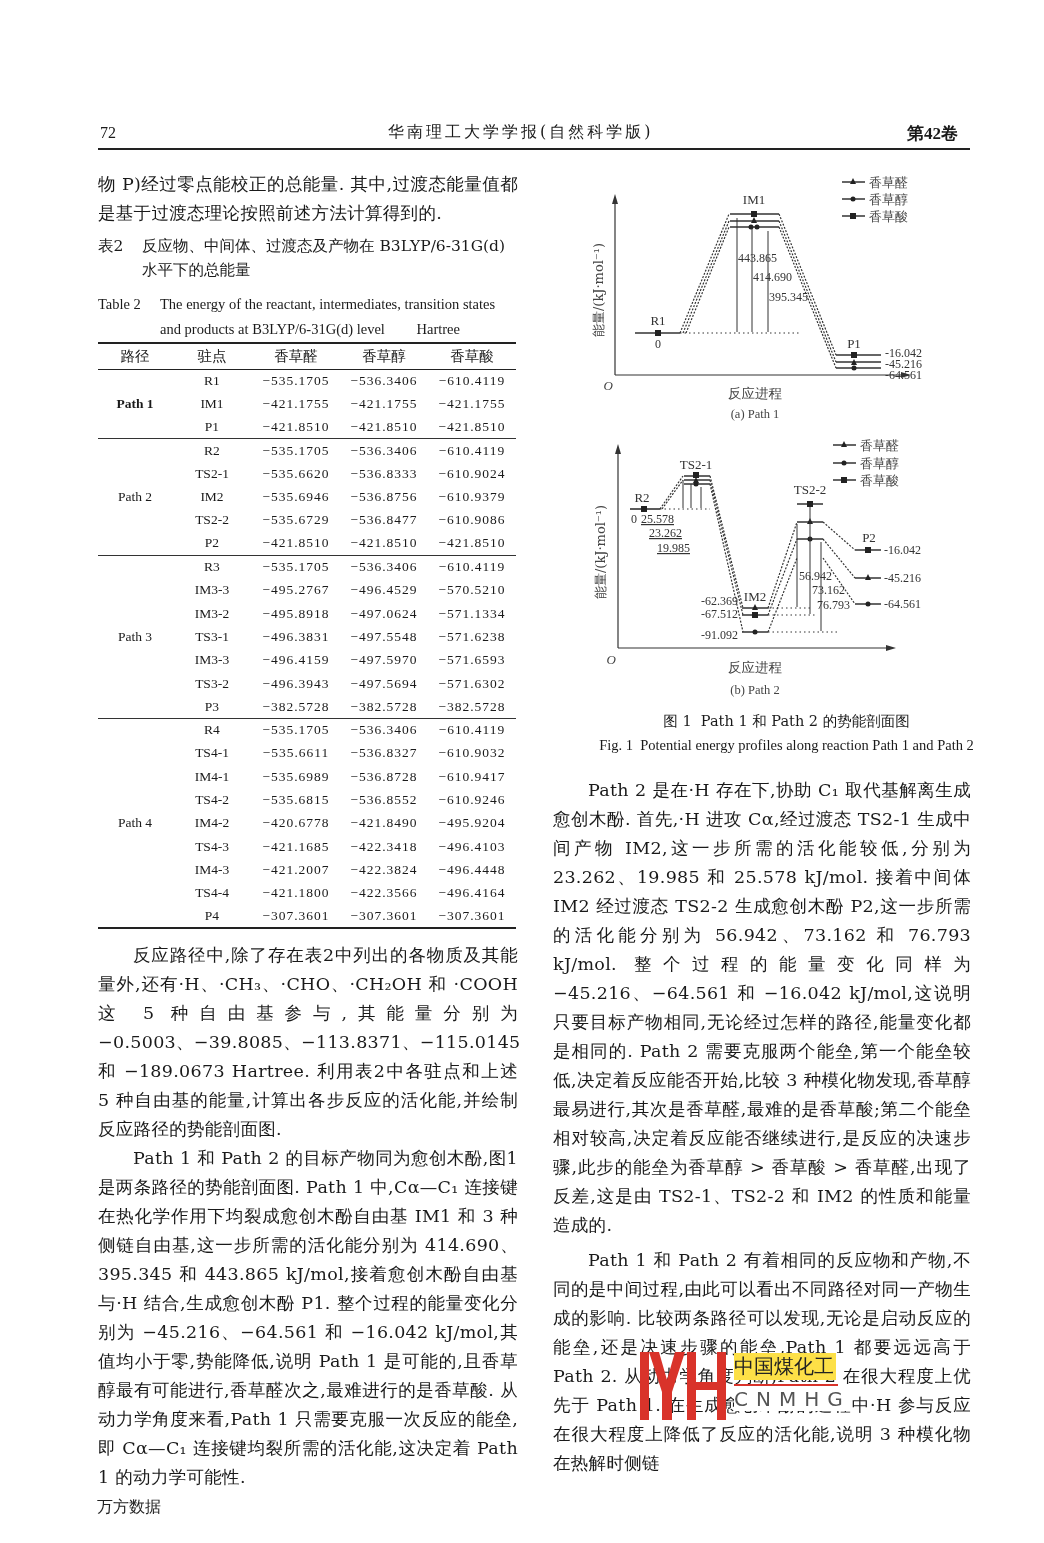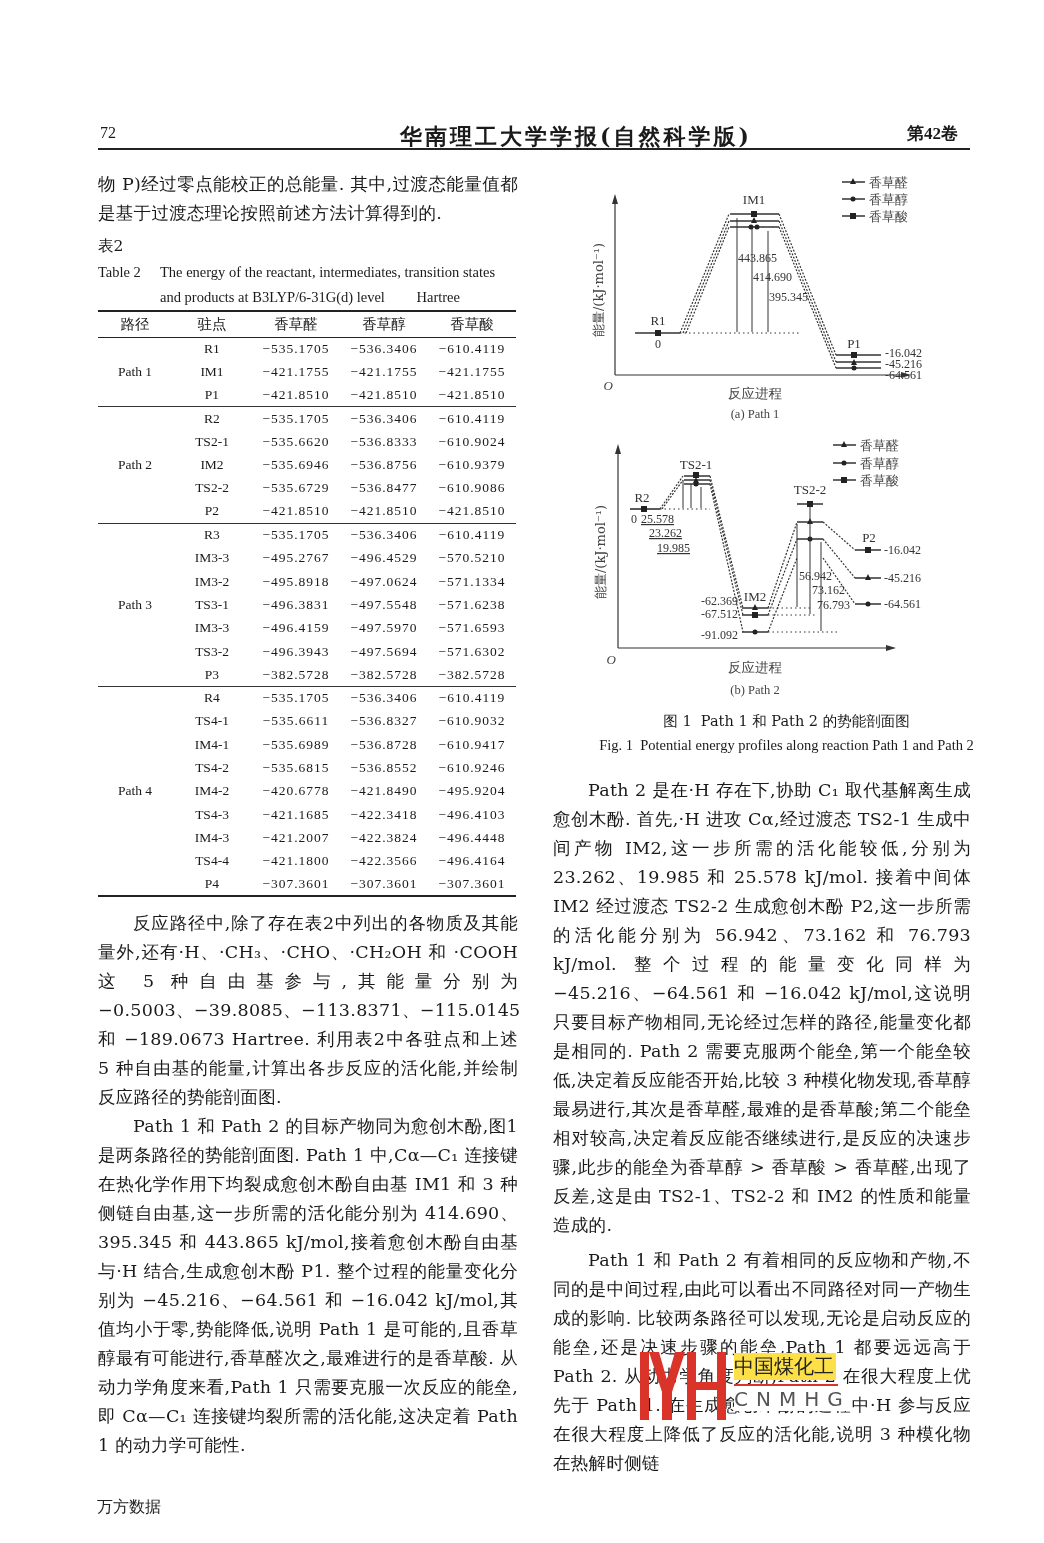--- a/index.html
+++ b/index.html
@@ -1,20 +1,20 @@
 <!DOCTYPE html>
 <html><head>
 <meta charset="utf-8">
 <style>
   * { box-sizing: border-box; margin: 0; padding: 0; }
   body { width: 1044px; height: 1543px; background: #ffffff; position: relative; overflow: hidden;
          font-family: "DejaVu Serif", "Liberation Serif", serif; color: #1a1a1a; }
   .header { position: absolute; left: 98px; top: 122px; width: 872px; height: 28px; border-bottom: 2px solid #222; }
   .header .pno { position: absolute; left: 2px; top: 2px; font-size: 16px; font-family: "Liberation Serif", serif; }
-  .header .jtitle { position: absolute; left: 302px; top: 0px; font-size: 22px; font-weight: bold; letter-spacing: 3px; }
+  .header .jtitle { position: absolute; left: 290px; top: 0px; font-size: 16px; font-weight: normal; letter-spacing: 3px; }
   .header .vol { position: absolute; right: 12px; top: 0px; font-size: 17px; font-weight: bold; font-family: Liberation Serif, serif; }
 
   .col { position: absolute; }
   .p { font-size: 17.5px; line-height: 29px; text-align: justify; letter-spacing: 0.3px; }
   .indent { text-indent: 2em; }
 
   .cap-cn { font-size: 15.5px; line-height: 24px; }
   .cap-en { font-family: "Liberation Serif", serif; font-size: 14.5px; line-height: 25px; }
 
   table.t2 { border-collapse: collapse; width: 418px; font-size: 13.5px; font-family: "Liberation Serif", serif; }
@@ -41,42 +41,43 @@
   <span class="pno">72</span>
   <span class="jtitle">华南理工大学学报(自然科学版)</span>
   <span class="vol">第42卷</span>
 </div>
 
 <div class="col" style="left:98px; top:170px; width:420px;">
   <p class="p">物 P)经过零点能校正的总能量. 其中,过渡态能量值都是基于过渡态理论按照前述方法计算得到的.</p>
 
   <div style="margin-top:6px; display:flex;">
     <span class="cap-cn" style="width:44px; flex:none;">表2</span>
+    <span class="cap-cn">反应物、中间体、过渡态及产物在 B3LYP/6-31G(d)水平下的总能量</span>
   </div>
-  <div style="margin-top:2px; display:flex;">
+  <div style="margin-top:10px; display:flex;">
     <span class="cap-en" style="width:62px; flex:none;">Table 2</span>
     <span class="cap-en">
       <span>The energy of the reactant, intermediates, transition states and products at B3LYP/6-31G(d) level</span>
       <span style="margin-left:28px;">Hartree</span>
     </span>
   </div>
 
   <table class="t2" style="">
     <thead>
       <tr>
         <th style="width:74px">路径</th>
         <th style="width:80px">驻点</th>
         <th style="width:88px">香草醛</th>
         <th style="width:88px">香草醇</th>
         <th style="width:88px">香草酸</th>
       </tr>
     </thead>
     <tbody id="tbody">
         <tr>
-          <td rowspan="3" style="border-bottom: 1px solid rgb(51, 51, 51);">Path 1</td>
+          <td rowspan="3" style="border-bottom: 1px solid rgb(51, 51, 51); font-weight: bold;">Path 1</td>
           <td>R1</td>
           <td class="num">−535.1705</td>
           <td class="num">−536.3406</td>
           <td class="num">−610.4119</td>
         </tr>
         <tr>
           <td>IM1</td>
           <td class="num">−421.1755</td>
           <td class="num">−421.1755</td>
           <td class="num">−421.1755</td>

